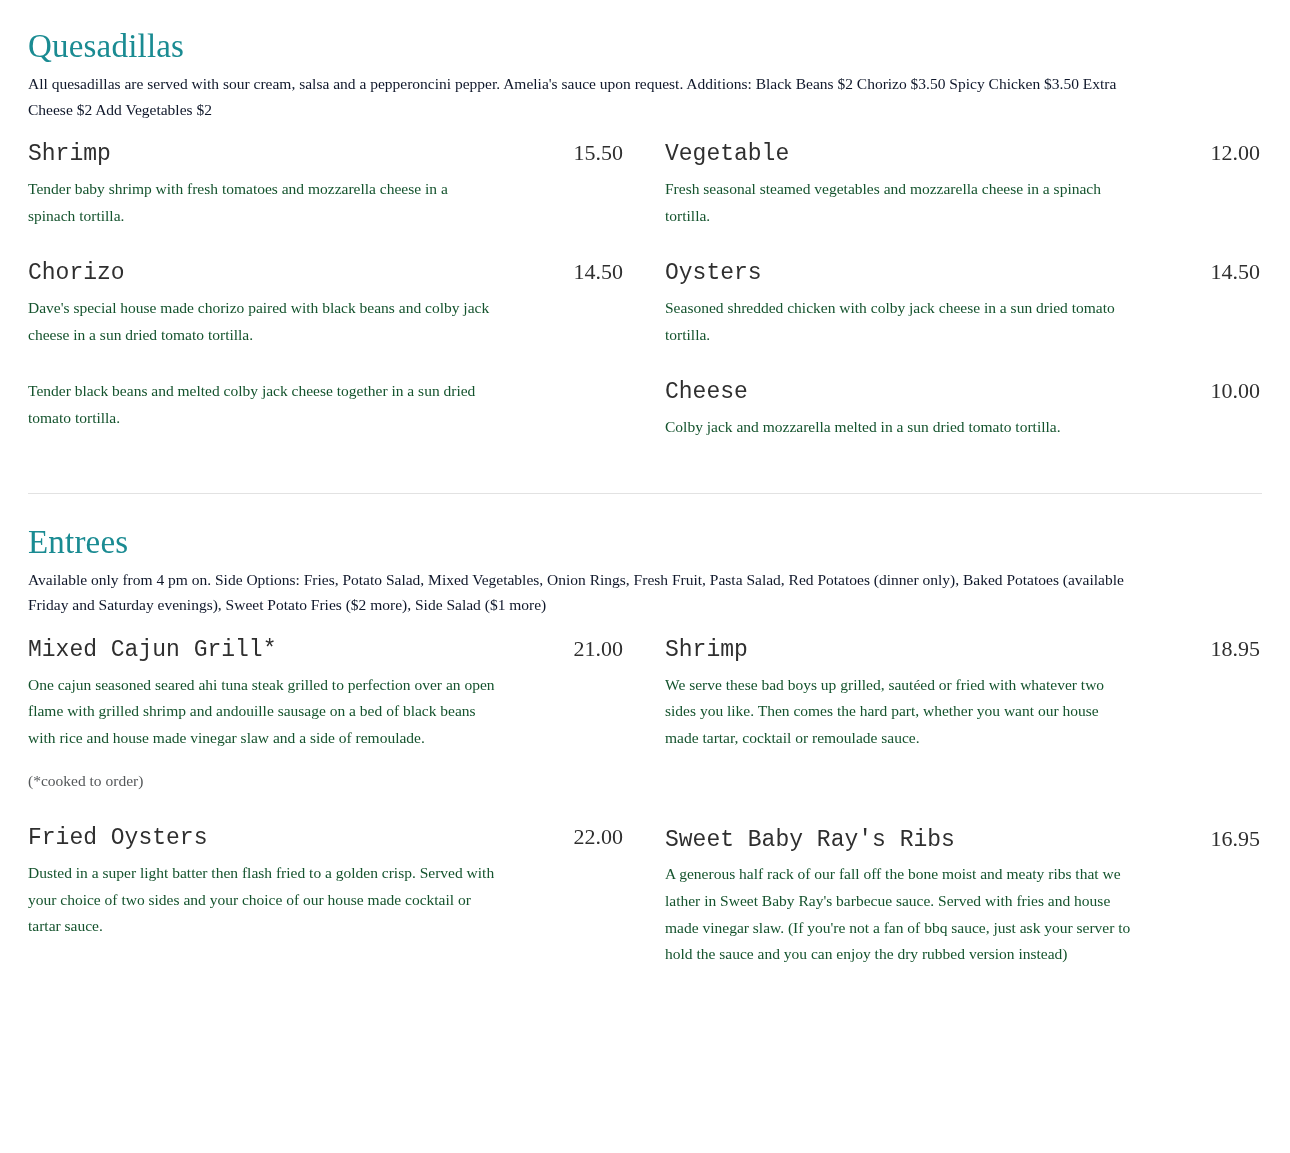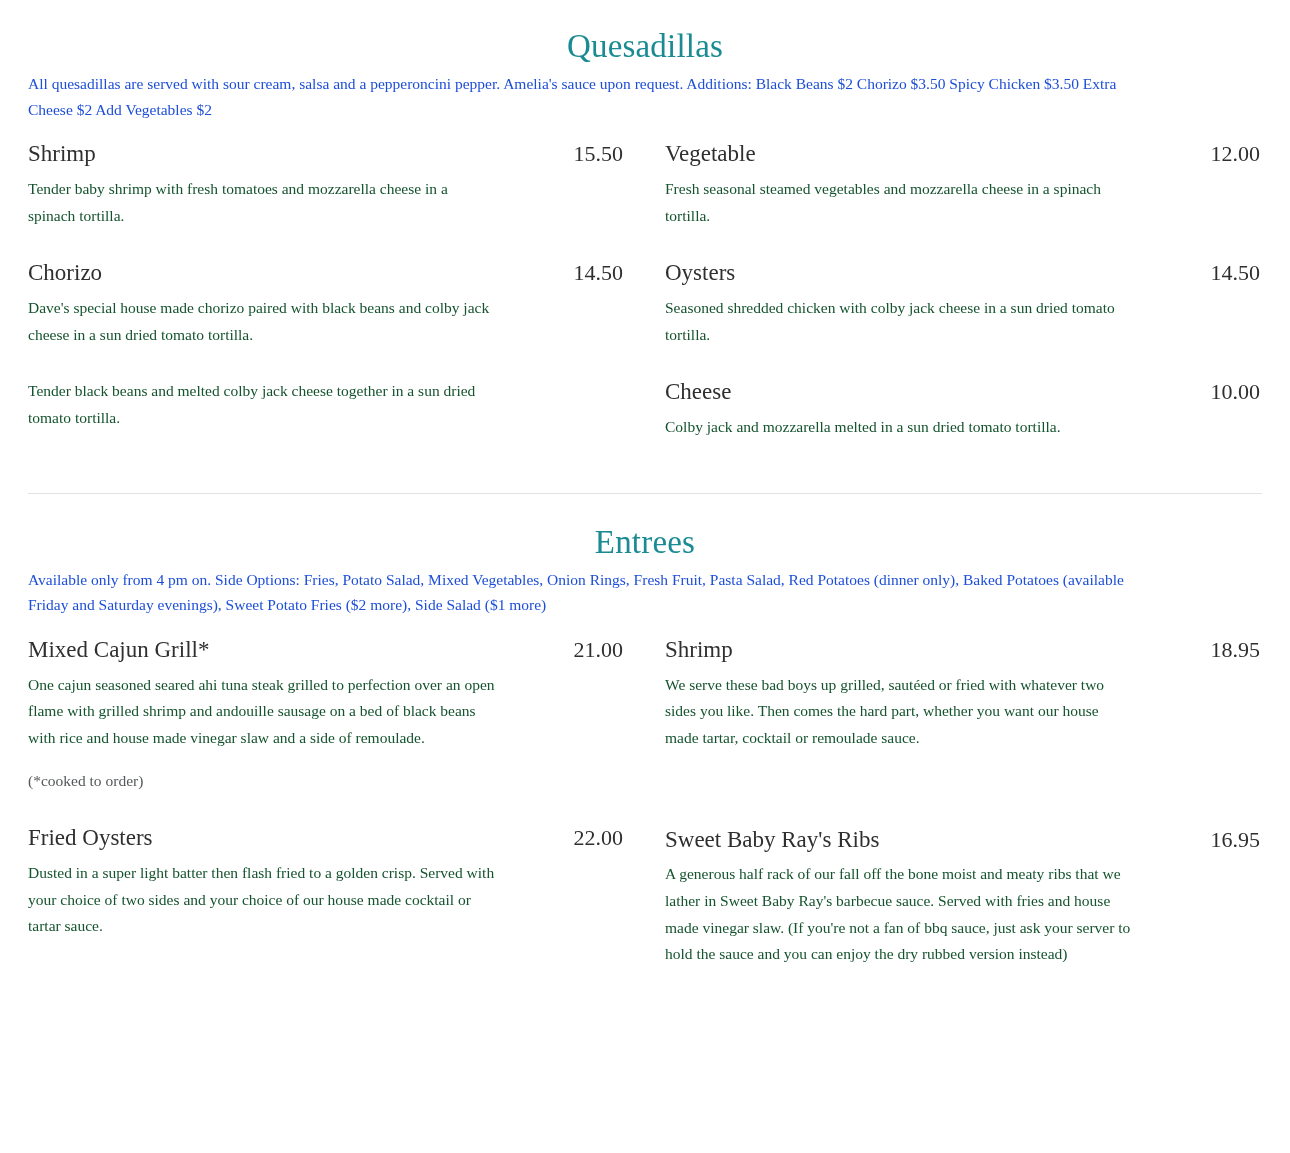--- a/index.html
+++ b/index.html
@@ -20,26 +20,25 @@
   .section {
     margin-bottom: 6px;
   }
   .section-title {
     font-family: "Liberation Serif", serif;
     font-size: 33px;
     font-weight: 400;
     color: #1a8b92;
     margin: 4px 0 6px 0;
     letter-spacing: 0.2px;
-    text-align: center;
   }
   .section-note {
     font-size: 15.5px;
     line-height: 1.65;
-    color: #1d4ed8;
+    color: #0f172a;
     max-width: 1100px;
     margin: 0 0 18px 0;
   }
   .grid {
     display: flex;
     gap: 40px;
   }
   .col {
     flex: 1 1 0;
     min-width: 0;
@@ -51,20 +50,21 @@
     display: flex;
     align-items: baseline;
     justify-content: space-between;
     gap: 12px;
   }
   .item-name {
     font-size: 23px;
     font-weight: 400;
     color: #2f2f2f;
     line-height: 1.25;
+    font-family: Liberation Mono, monospace;
   }
   .item-price {
     font-size: 22px;
     color: #2f2f2f;
     white-space: nowrap;
     padding-right: 2px;
     font-family: Liberation Serif, serif;
   }
   .item-desc {
     font-size: 15.5px;

